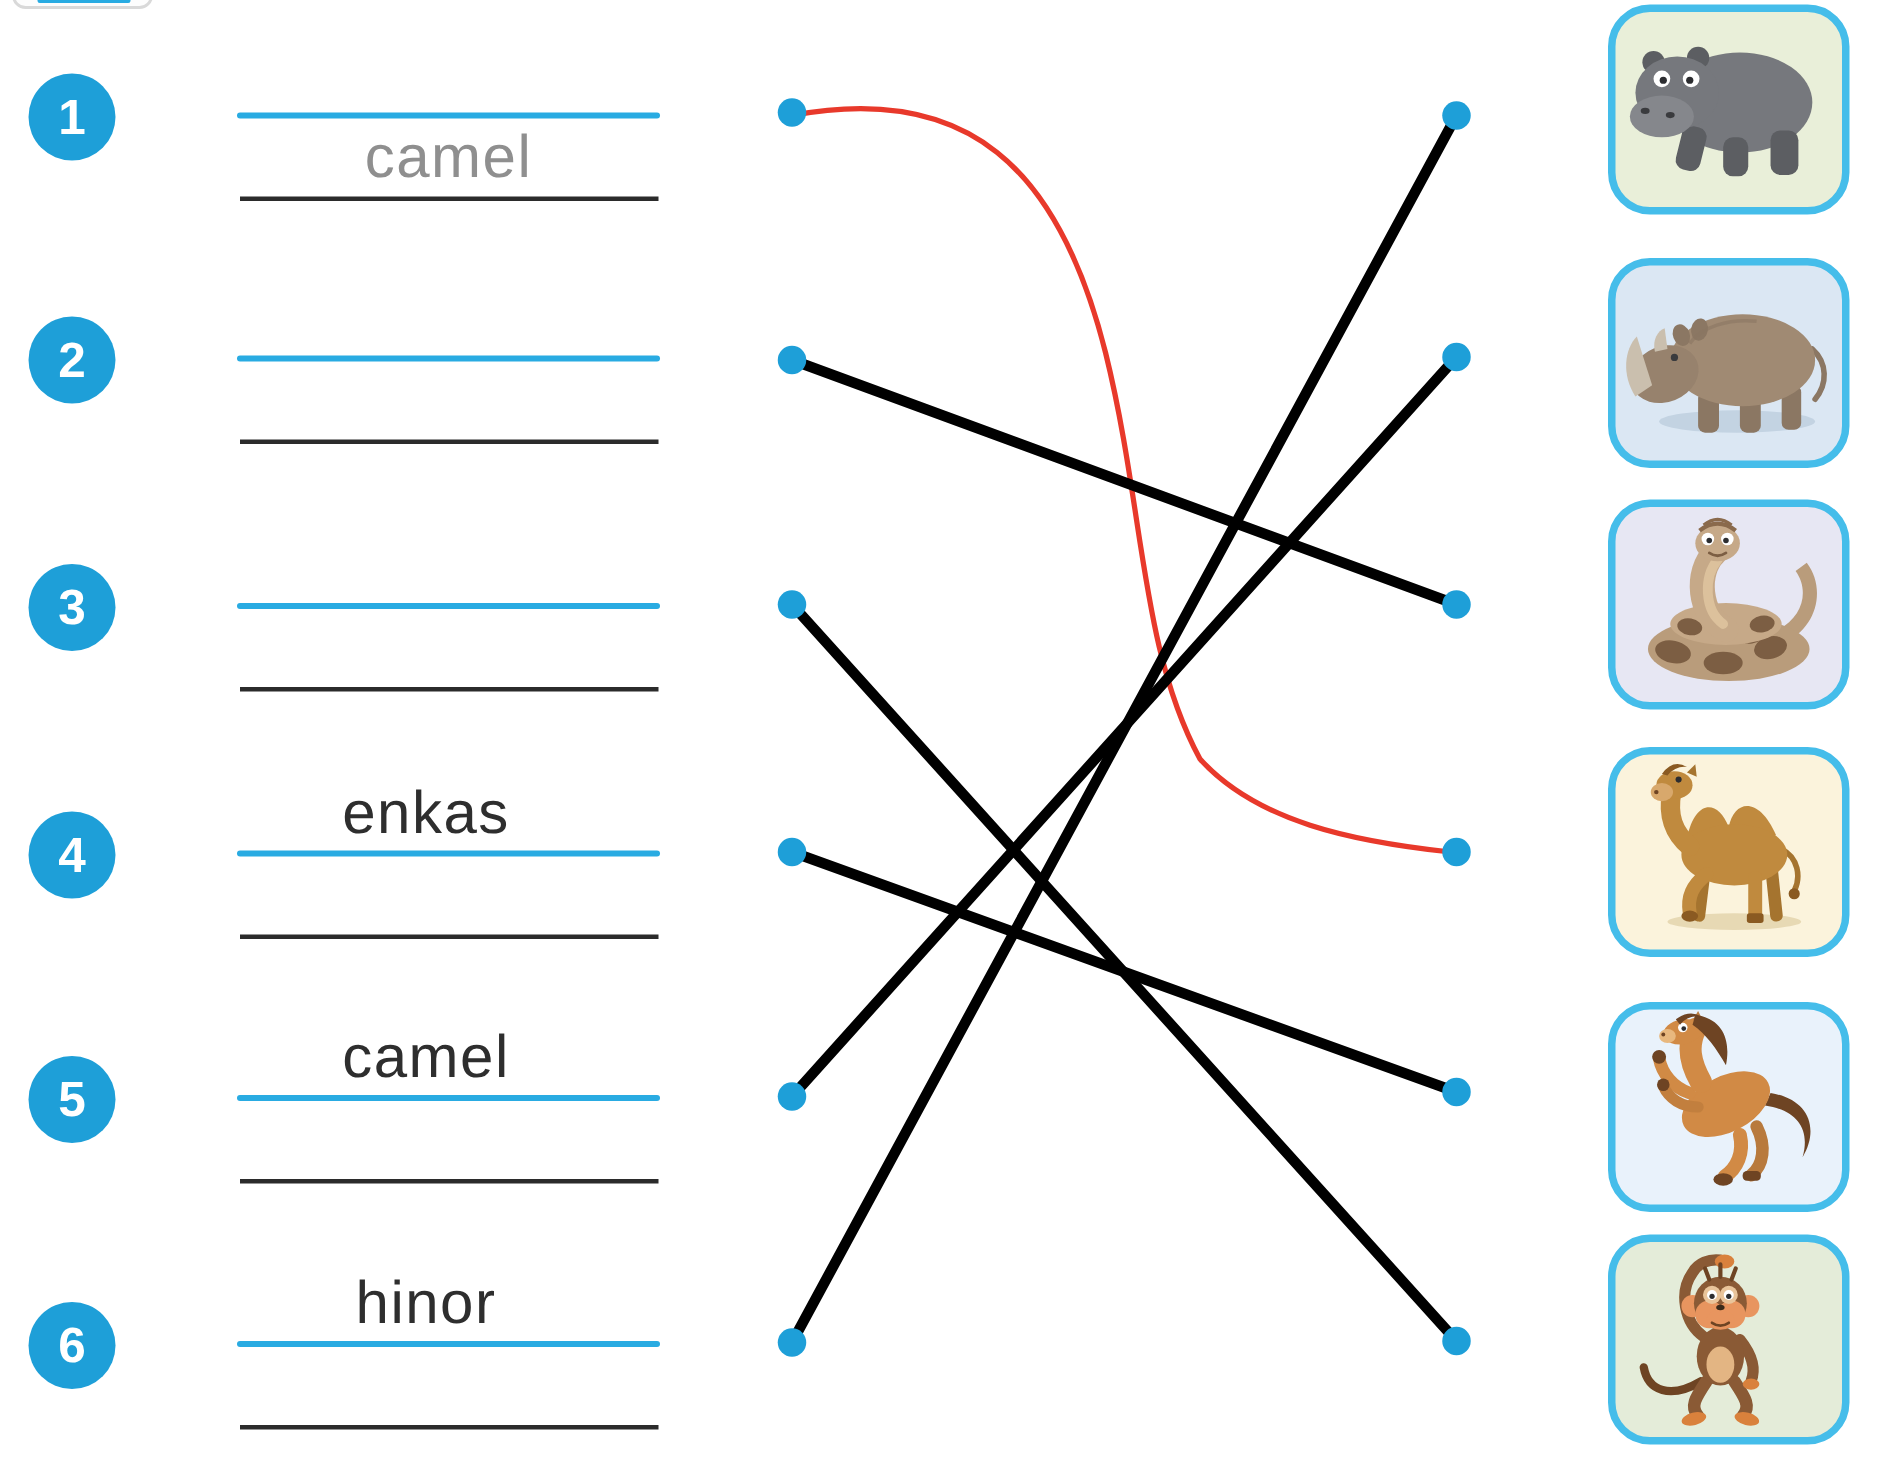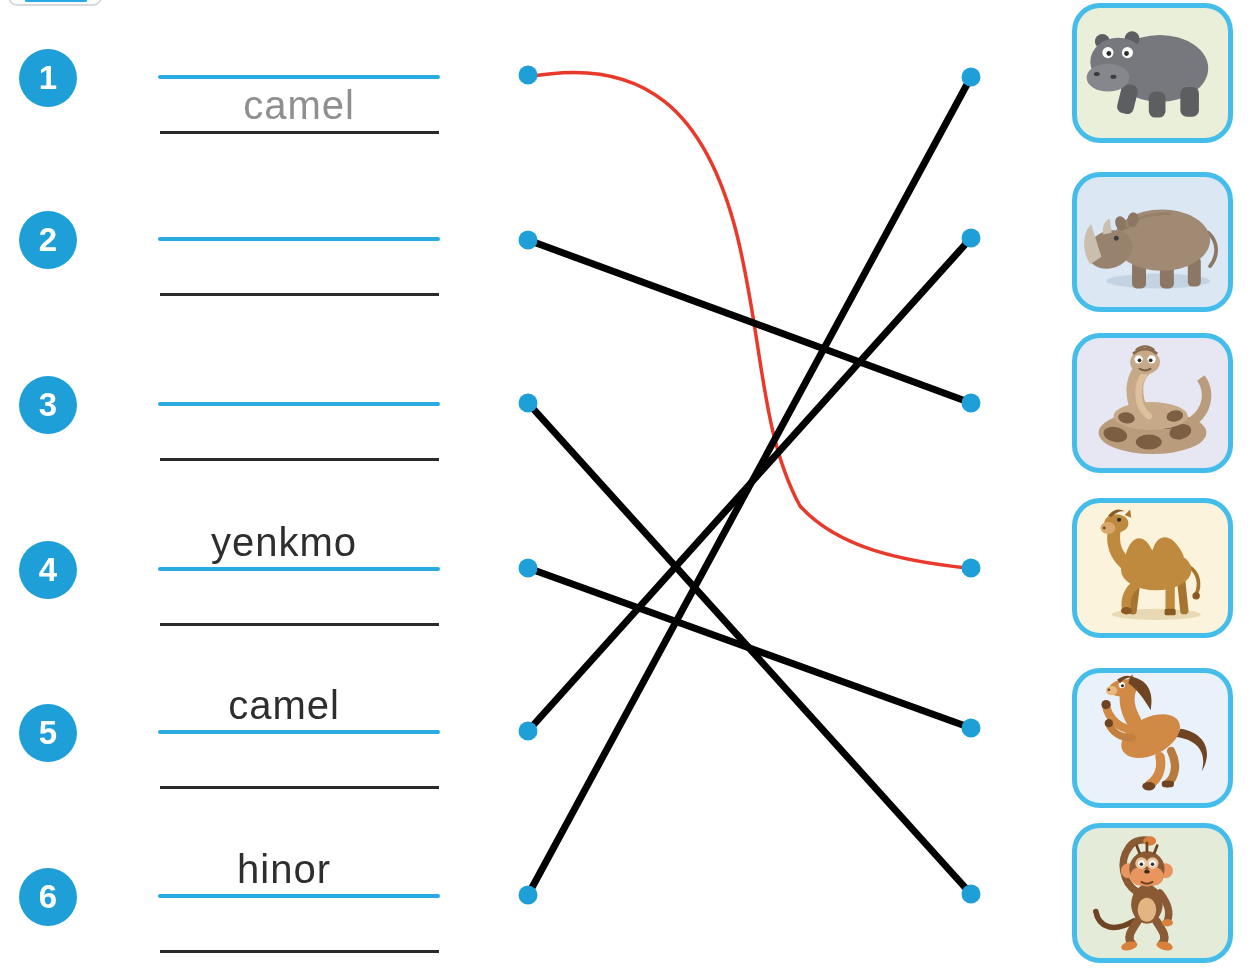--- a/index.html
+++ b/index.html
@@ -60,21 +60,21 @@
 
   <div class="row" style="top:340px">
     <div class="badge" style="background: rgb(30, 159, 216);">3</div>
     <div class="blueline" style="background: rgb(41, 171, 226);"></div>
     <div class="answer"></div>
     <div class="blackline"></div>
   </div>
 
   <div class="row" style="top:505px">
     <div class="badge" style="background: rgb(30, 159, 216);">4</div>
-    <div class="word">yenkmo</div>
+    <div class="word">enkas</div>
     <div class="blueline" style="background: rgb(41, 171, 226);"></div>
     <div class="answer"></div>
     <div class="blackline"></div>
   </div>
 
   <div class="row" style="top:668px">
     <div class="badge" style="background: rgb(30, 159, 216);">5</div>
     <div class="word">camel</div>
     <div class="blueline" style="background: rgb(41, 171, 226);"></div>
     <div class="answer"></div>

